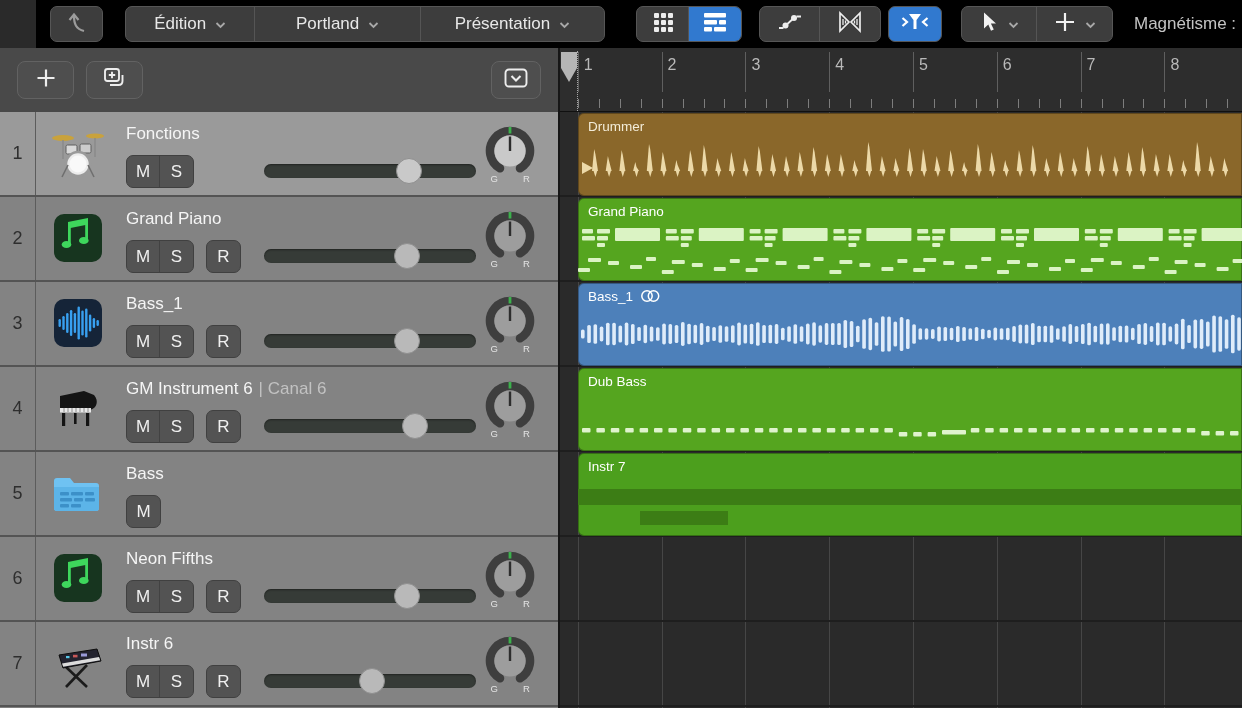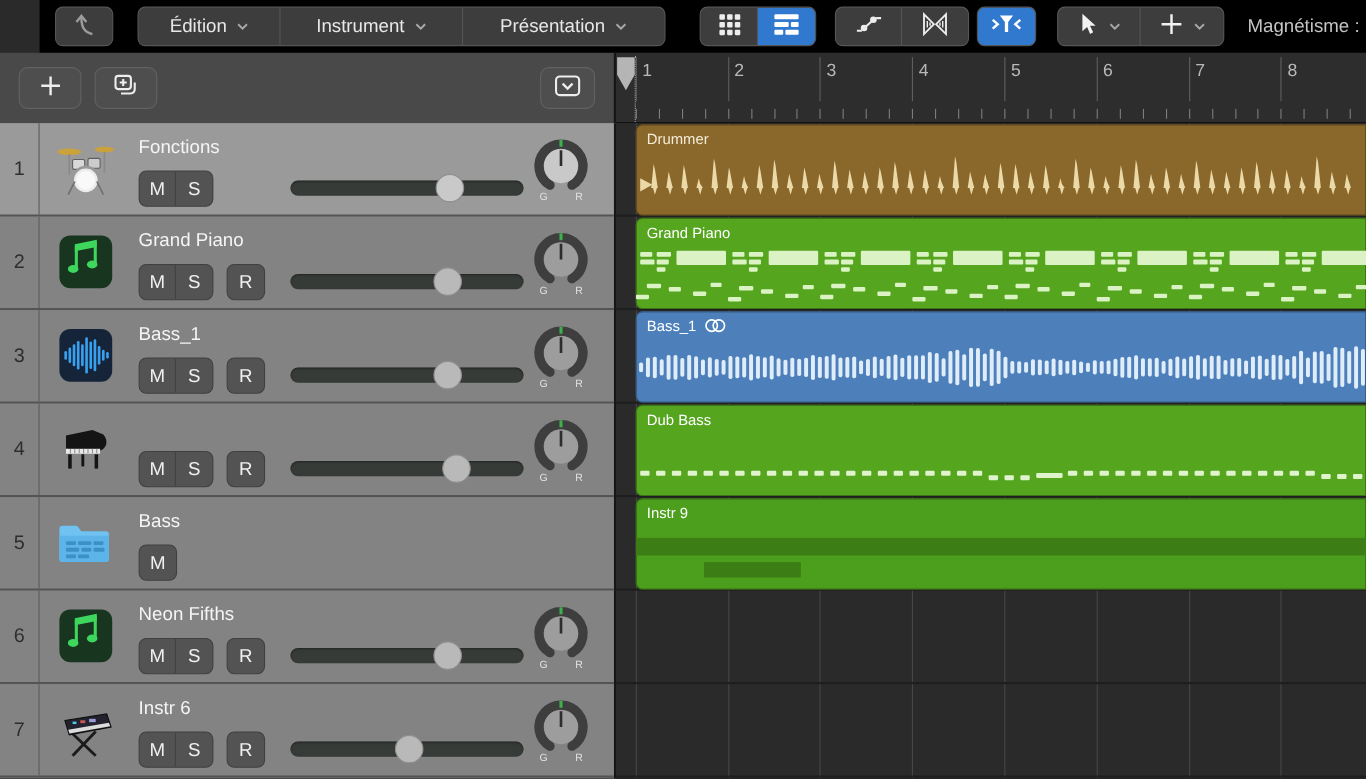--- a/index.html
+++ b/index.html
@@ -89,21 +89,21 @@
       </span>
     </div>
     <div class="tb-group" style="left:89px;width:480px;" id="menu-group">
         <div class="seg" style="width: 130px;">
           <span class="menu-label">Édition</span>
           <span><svg width="11" height="8" viewBox="0 0 11 8">
               <polyline points="1.5,2 5.5,6 9.5,2" fill="none" stroke="#a8a8a8" stroke-width="1.8"></polyline>
             </svg></span>
         </div>
         <div class="seg" style="width: 166px;">
-          <span class="menu-label">Instrument</span>
+          <span class="menu-label">Portland</span>
           <span><svg width="11" height="8" viewBox="0 0 11 8">
               <polyline points="1.5,2 5.5,6 9.5,2" fill="none" stroke="#a8a8a8" stroke-width="1.8"></polyline>
             </svg></span>
         </div>
         <div class="seg" style="width: 184px;">
           <span class="menu-label">Présentation</span>
           <span><svg width="11" height="8" viewBox="0 0 11 8">
               <polyline points="1.5,2 5.5,6 9.5,2" fill="none" stroke="#a8a8a8" stroke-width="1.8"></polyline>
             </svg></span>
         </div>
@@ -360,20 +360,21 @@
       <div class="track-row">
         <div class="num-col">4</div>
         <div class="trk-icon"><svg width="56" height="56" viewBox="0 0 56 56">
             <path d="M10,28 L10,16 L34,11 L44,15 C49,21 47,28 40,30 Z" fill="#141414"></path>
             <rect x="10" y="28" width="31" height="4.5" fill="#e8e8e8"></rect>
             <path d="M14,28 v4 M18,28 v4 M22,28 v4 M26,28 v4 M30,28 v4 M34,28 v4 M38,28 v4" stroke="#777" stroke-width="0.8"></path>
             <rect x="12" y="33" width="3.2" height="13" fill="#141414"></rect>
             <rect x="36" y="33" width="3.2" height="13" fill="#141414"></rect>
             <rect x="24" y="33" width="2.6" height="11" fill="#141414"></rect>
           </svg></div>
+        <div class="trk-name"><span>GM Instrument 6</span><span class="suffix">| Canal 6</span></div>
         <div class="ms-group">
           <div class="ms-cell">M</div>
           <div class="ms-cell">S</div>
         </div>
         <div class="r-btn" style="left: 206px;">R</div>
         <div class="vol-rail"></div>
         <div class="vol-thumb" style="left: 401.64px;"></div>
         <div class="pan-knob"><svg width="52" height="60" viewBox="0 0 52 60">
     <path d="M 16,44.3 A 20 20 0 1 1 36,44.3" fill="none" stroke="#3e3e3e" stroke-width="8.5" stroke-linecap="round"></path>
     <line x1="26" y1="3" x2="26" y2="9.5" stroke="#3cb14c" stroke-width="2.8"></line>
@@ -847,19 +848,19 @@
           <div class="region-label" style="color: rgb(255, 255, 255);">
             <span>Dub Bass</span>
           </div>
         </div>
         <div class="region" style="top: 341px; background: rgb(76, 159, 29);">
           <svg class="wave" width="664" height="83">
             <rect x="0" y="36" width="664" height="16" fill="#3c7d15"></rect>
             <rect x="62" y="58" width="88" height="14" fill="#3c7d15"></rect>
           </svg>
           <div class="region-label" style="color: rgb(255, 255, 255);">
-            <span>Instr 9</span>
+            <span>Instr 7</span>
           </div>
         </div>
       </div>
   </div>
 
 </div>
 
 </body></html>

